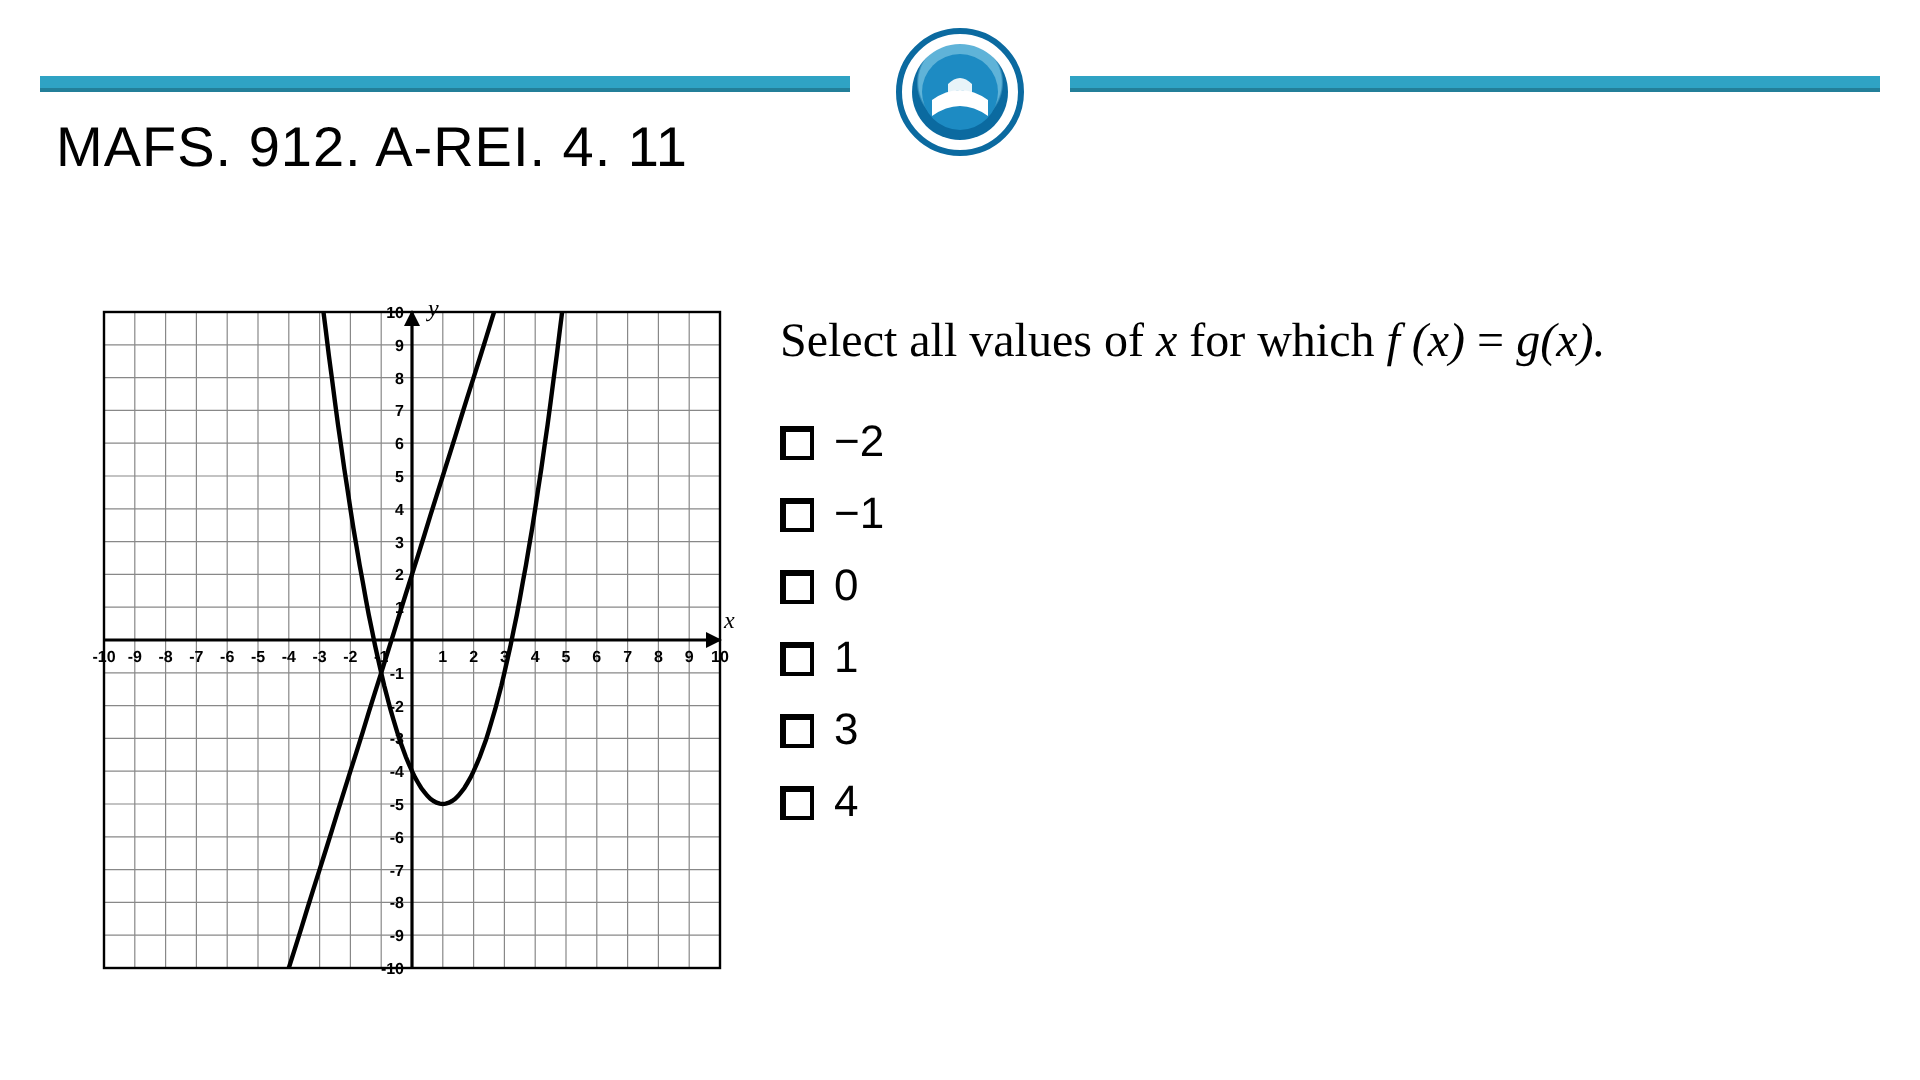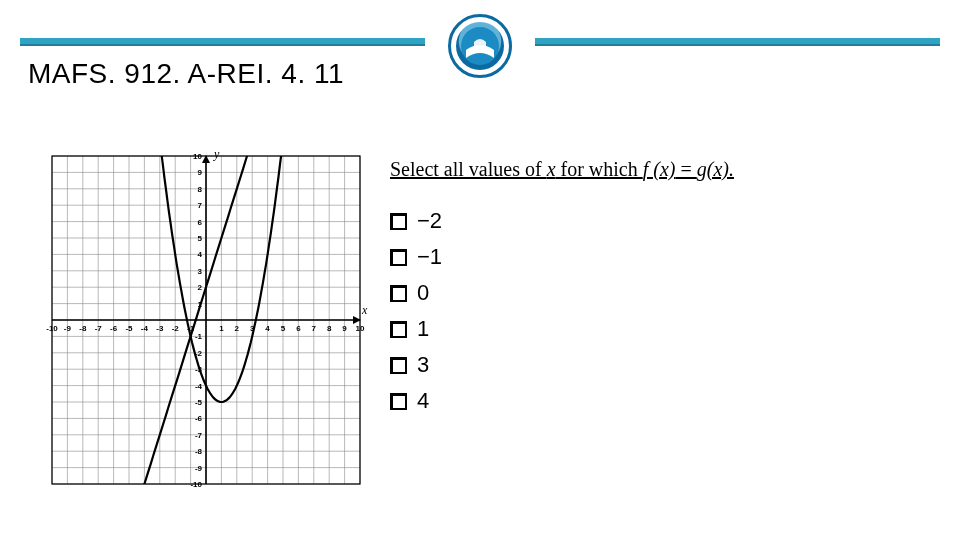--- a/index.html
+++ b/index.html
@@ -67,23 +67,22 @@
   .prompt1 {
     position: absolute;
     top: 104px;
     left: 28px;
     font-size: 22px;
   }
   .prompt2 {
     position: absolute;
     top: 158px;
     left: 390px;
-    font-size: 20px;
+    font-size: 24px;
     font-family: "Cambria Math", "Times New Roman", serif;
-    text-decoration: underline;
   }
   .prompt2 .it { font-style: italic; }
   .options {
     position: absolute;
     top: 200px;
     left: 390px;
   }
   .opt {
     display: flex;
     align-items: center;

